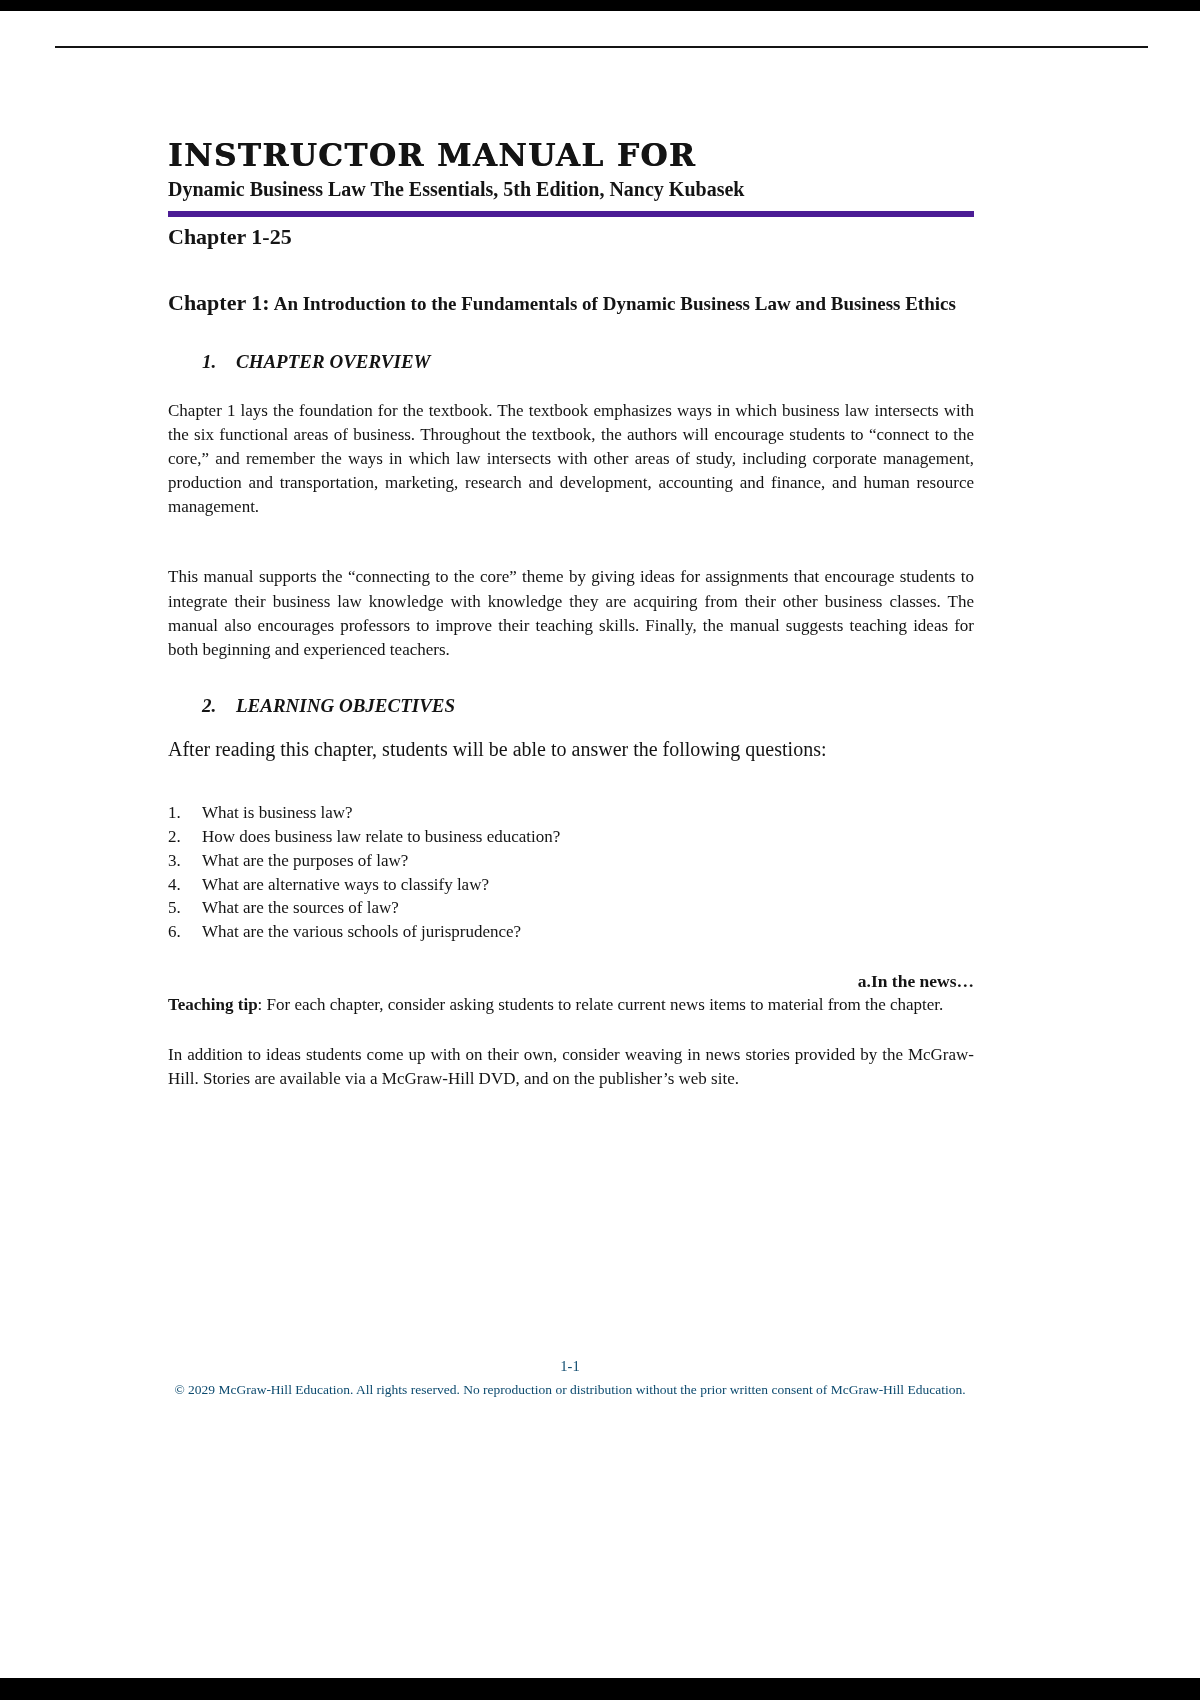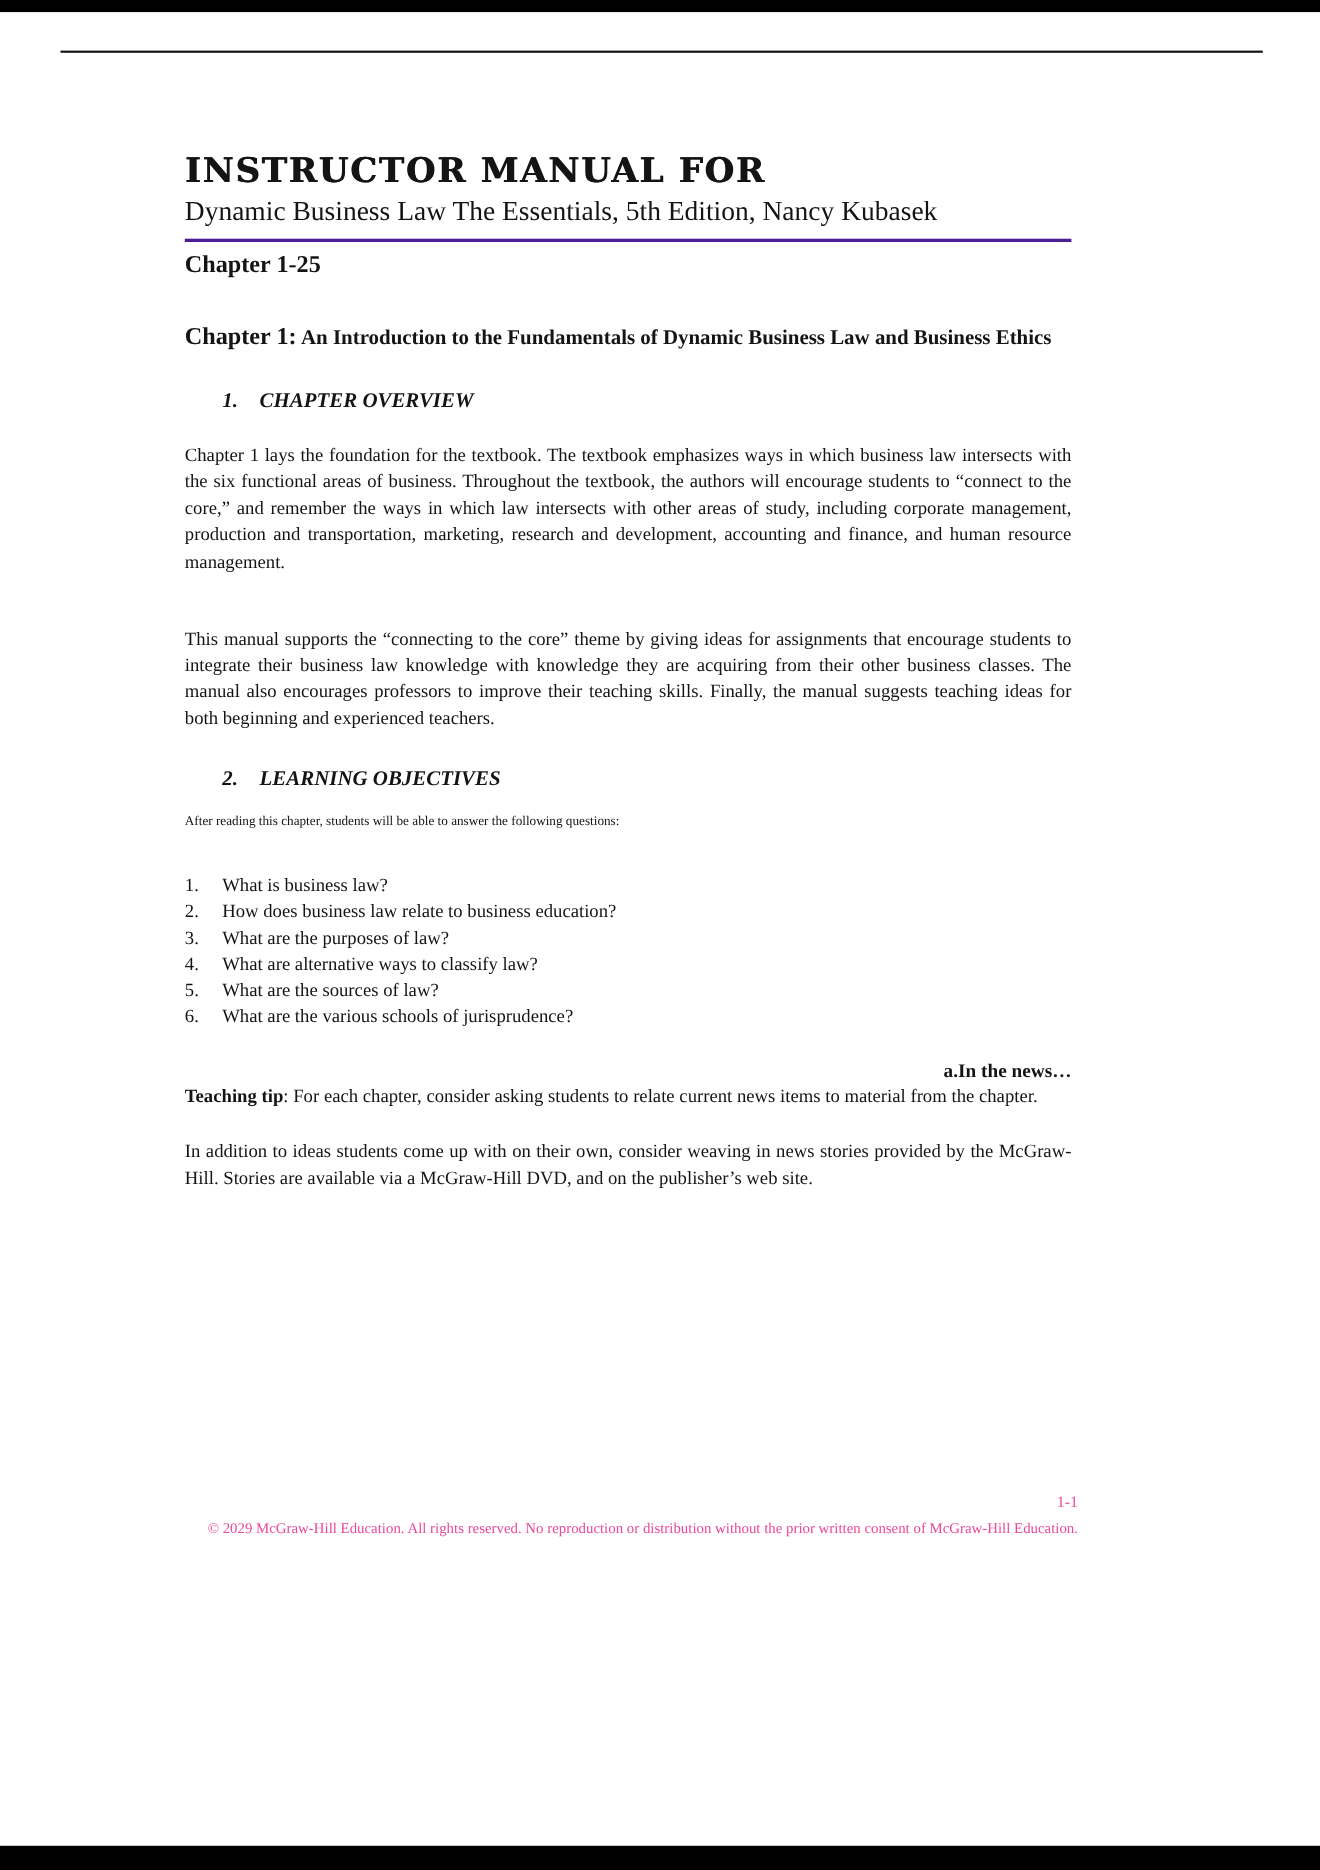--- a/index.html
+++ b/index.html
@@ -32,26 +32,26 @@
   }
   .doc-title {
     font-family: "DejaVu Serif", serif;
     font-weight: 900;
     font-size: 31px;
     letter-spacing: 1.5px;
     line-height: 1.1;
     text-shadow: 0.6px 0 0 #141414;
   }
   .doc-subtitle {
-    font-weight: normal;
-    font-size: 25px;
+    font-weight: bold;
+    font-size: 20px;
     line-height: 1.25;
     margin-top: 5px;
     padding-bottom: 9px;
-    border-bottom: 3px solid #4c1d95;
+    border-bottom: 6px solid #4c1d95;
   }
   .chapter-range {
     font-weight: bold;
     font-size: 22px;
     margin-top: 7px;
   }
   .chapter-heading {
     margin-top: 38px;
     line-height: 1.35;
     font-weight: bold;
@@ -68,21 +68,21 @@
   .section-heading .sec-num { display: inline-block; min-width: 34px; }
   .para {
     margin-top: 26px;
     font-size: 17px;
     line-height: 1.42;
     text-align: justify;
   }
   .para.big-gap { margin-top: 46px; }
   .objectives-intro {
     margin-top: 18px;
-    font-size: 12px;
+    font-size: 20px;
     line-height: 1.42;
   }
   .objectives-list { margin-top: 38px; font-size: 17px; }
   .objective-item { line-height: 1.40; display: flex; }
   .objective-item .obj-num { width: 34px; flex: 0 0 34px; }
   .sub-heading {
     margin-top: 27px;
     margin-left: 112px;
     font-weight: bold;
     font-size: 17.5px;
@@ -94,24 +94,24 @@
     font-size: 17px;
     line-height: 1.42;
     text-align: justify;
   }
   .teaching-tip .tip-label { font-weight: bold; }
   .footer {
     position: absolute;
     left: 160px;
     width: 820px;
     top: 1356px;
-    text-align: right;
+    text-align: center;
     font-size: 13.5px;
     line-height: 1.5;
-    color: #ec4899;
+    color: #0c4a6e;
   }
   .footer .page-number { font-size: 14.5px; margin-bottom: 2px; }
 </style>
 </head>
 <body>
 
 <div class="page">
   <div class="top-bar"></div>
   <div class="top-rule"></div>
 

